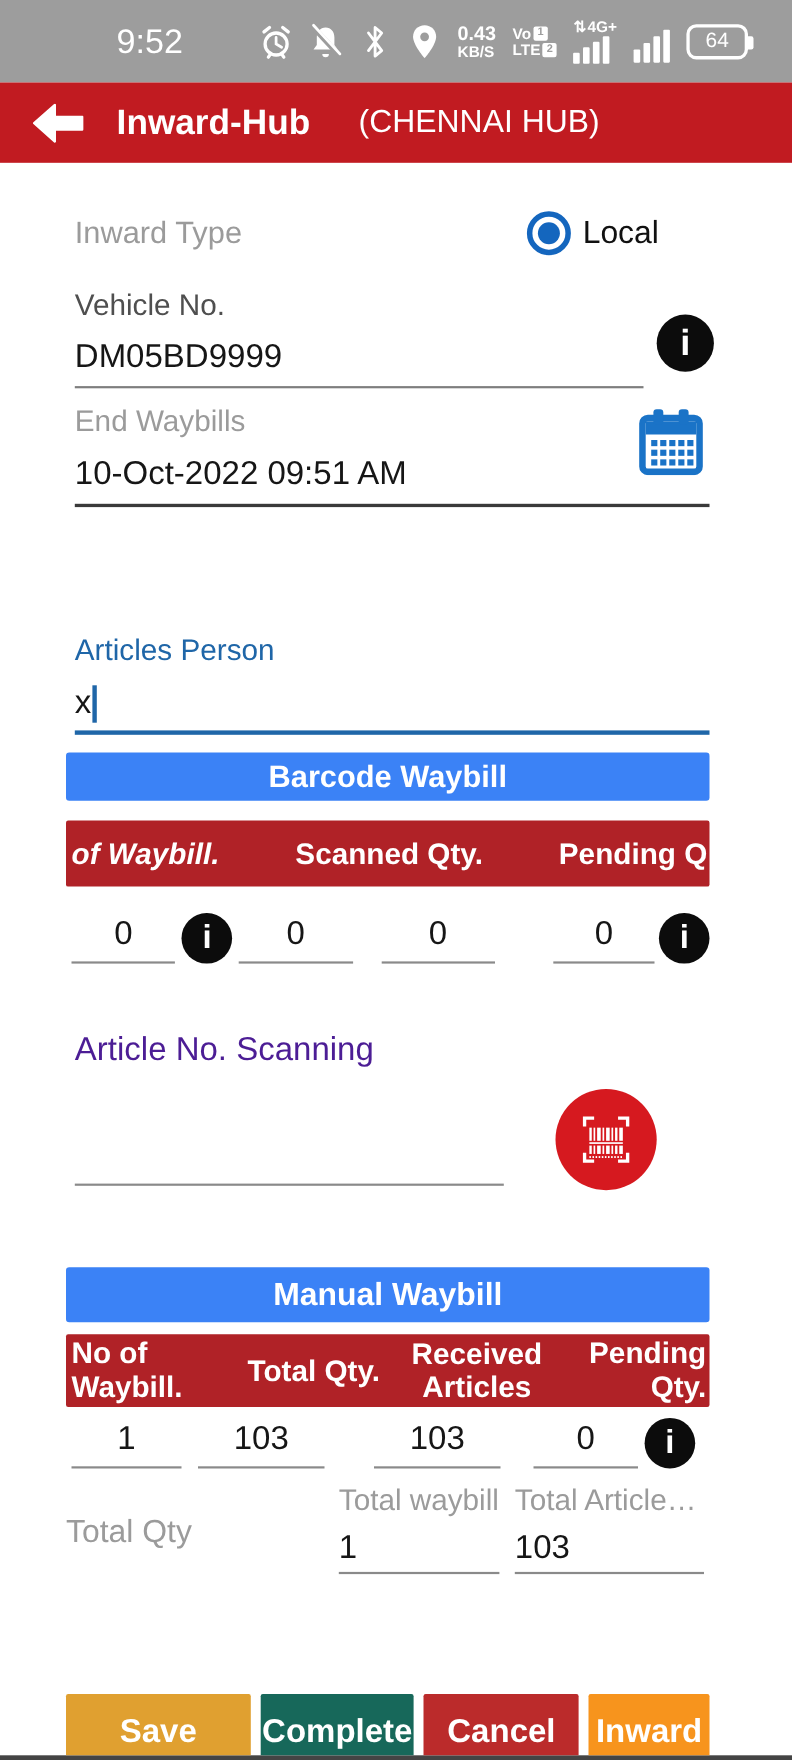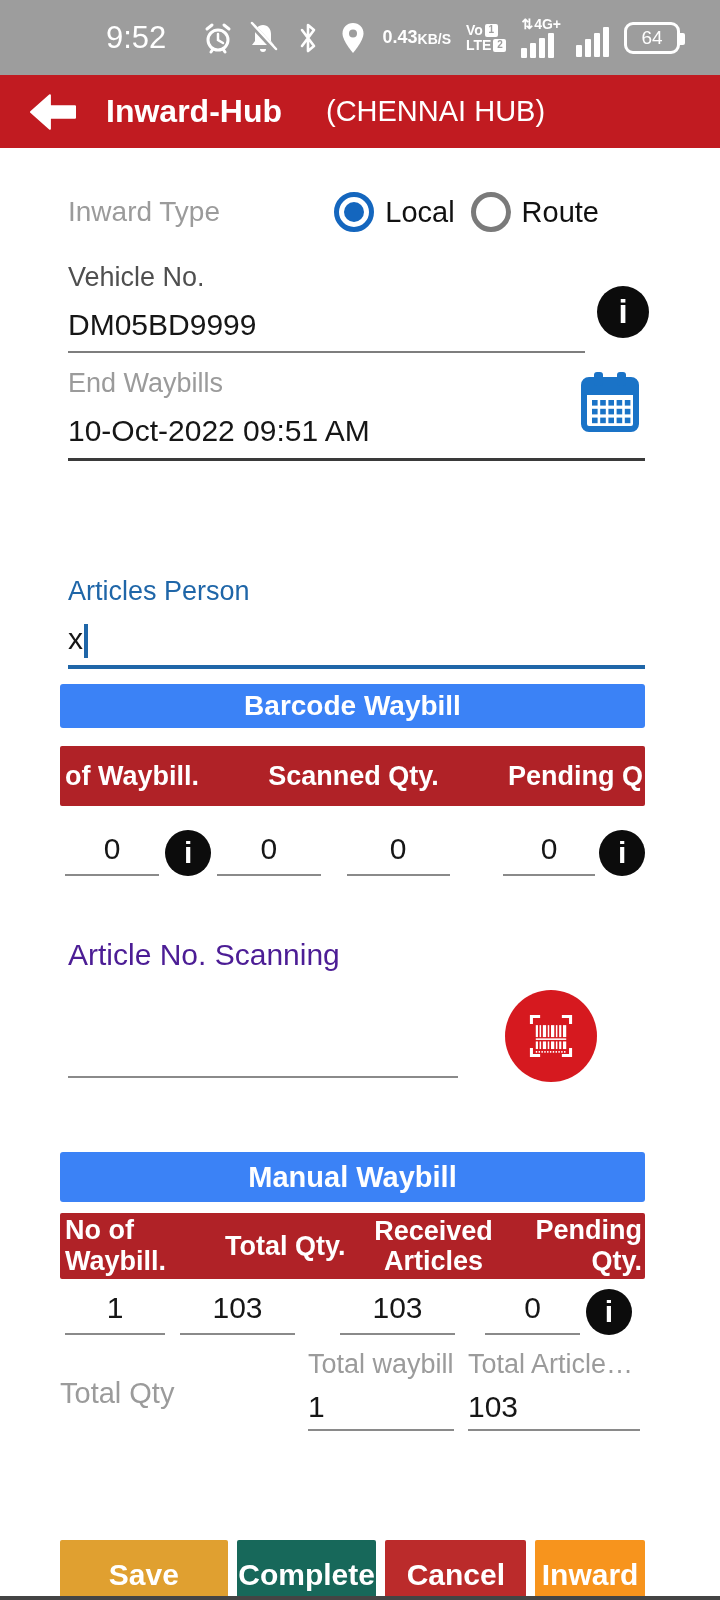--- a/index.html
+++ b/index.html
@@ -5,21 +5,21 @@
   html,body{margin:0;padding:0;background:#444;}
   .screen{position:relative;width:720px;height:1596px;background:#fff;overflow:hidden;
           font-family:"Liberation Sans",sans-serif;}
 
   
   .status-bar{position:absolute;top:0;left:0;right:0;height:75px;background:#9d9d9d;
               color:#fff;display:flex;align-items:center;}
   .sb-time{margin-left:106px;font-size:31px;}
   .sb-right{margin-left:auto;margin-right:40px;display:flex;align-items:center;gap:15px;}
   .sb-ic{width:30px;height:34px;display:block;}
-  .sb-kbps{display:flex;flex-direction:row;align-items:flex-end;line-height:1.05;font-weight:700;}
+  .sb-kbps{display:flex;flex-direction:column;align-items:flex-start;line-height:1.05;font-weight:700;}
   .sb-kbps .l1{font-size:18px;}.sb-kbps .l2{font-size:14px;}
   .sb-volte{display:flex;flex-direction:column;line-height:1;font-weight:700;gap:1px;}
   .vrow{display:flex;align-items:center;font-size:14px;}
   .sim{width:13px;height:13px;background:#fff;color:#9d9d9d;border-radius:2px;font-size:10px;
        display:flex;align-items:center;justify-content:center;margin-left:2px;font-weight:700;}
   .sb-net{display:flex;flex-direction:column;align-items:flex-start;gap:2px;}
   .netlbl{display:flex;align-items:center;font-size:14px;font-weight:700;line-height:1;}
   .updown{font-size:14px;margin-right:1px;}
   .bars{display:flex;align-items:flex-end;gap:3px;}
   .bar{width:6px;background:#fff;border-radius:1px;}
@@ -71,21 +71,21 @@
   .cursor{display:inline-block;width:4px;height:34px;background:#1f66a8;vertical-align:middle;margin-left:1px;}
 
   
   .sec{position:absolute;left:60px;width:585px;}
   .sec-title{height:44px;background:#3b82f6;color:#fff;font-weight:700;font-size:28px;
              display:flex;align-items:center;justify-content:center;border-radius:3px;}
   .colhead{margin-top:18px;height:60px;background:#b02227;color:#fff;font-weight:700;font-size:27px;
            display:flex;align-items:center;border-radius:2px;}
 
   #sec-barcode{top:684px;}
-  #sec-barcode .c1{margin-left:5px;}
+  #sec-barcode .c1{margin-left:5px;font-style:italic;}
   #sec-barcode .c2{flex:1;text-align:center;}
   #sec-barcode .c3{margin-right:2px;}
   .vals{margin-top:24px;display:flex;align-items:flex-end;}
   .vcell{font-size:30px;color:#161616;text-align:center;border-bottom:2px solid #8a8a8a;
          padding-bottom:8px;cursor:text;}
   #sec-barcode .v1{margin-left:5px;width:95px;}
   #sec-barcode .i1{margin-left:6px;width:46px;height:46px;font-size:30px;}
   #sec-barcode .v2{margin-left:6px;width:104px;}
   #sec-barcode .v3{margin-left:26px;width:104px;}
   #sec-barcode .v4{margin-left:53px;width:93px;}
@@ -208,24 +208,20 @@
     <div class="ab-title">Inward-Hub</div>
     <div class="ab-sub">(CHENNAI HUB)</div>
   </div>
 
   <div class="field" id="field-inward">
     <div class="f-label">Inward Type</div>
     <div class="radio-group">
       <div class="radio-opt">
         <div class="radio sel"></div>
         <div class="radio-lbl">Local</div>
-      </div>
-      <div class="radio-opt">
-        <div class="radio unsel"></div>
-        <div class="radio-lbl">Route</div>
       </div>
     </div>
   </div>
 
   <div class="field" id="field-vehicle">
     <div class="f-label">Vehicle No.</div>
     <div class="f-value">DM05BD9999</div>
     <div class="f-line"></div>
     <div class="info-badge">
       <span>i</span>

